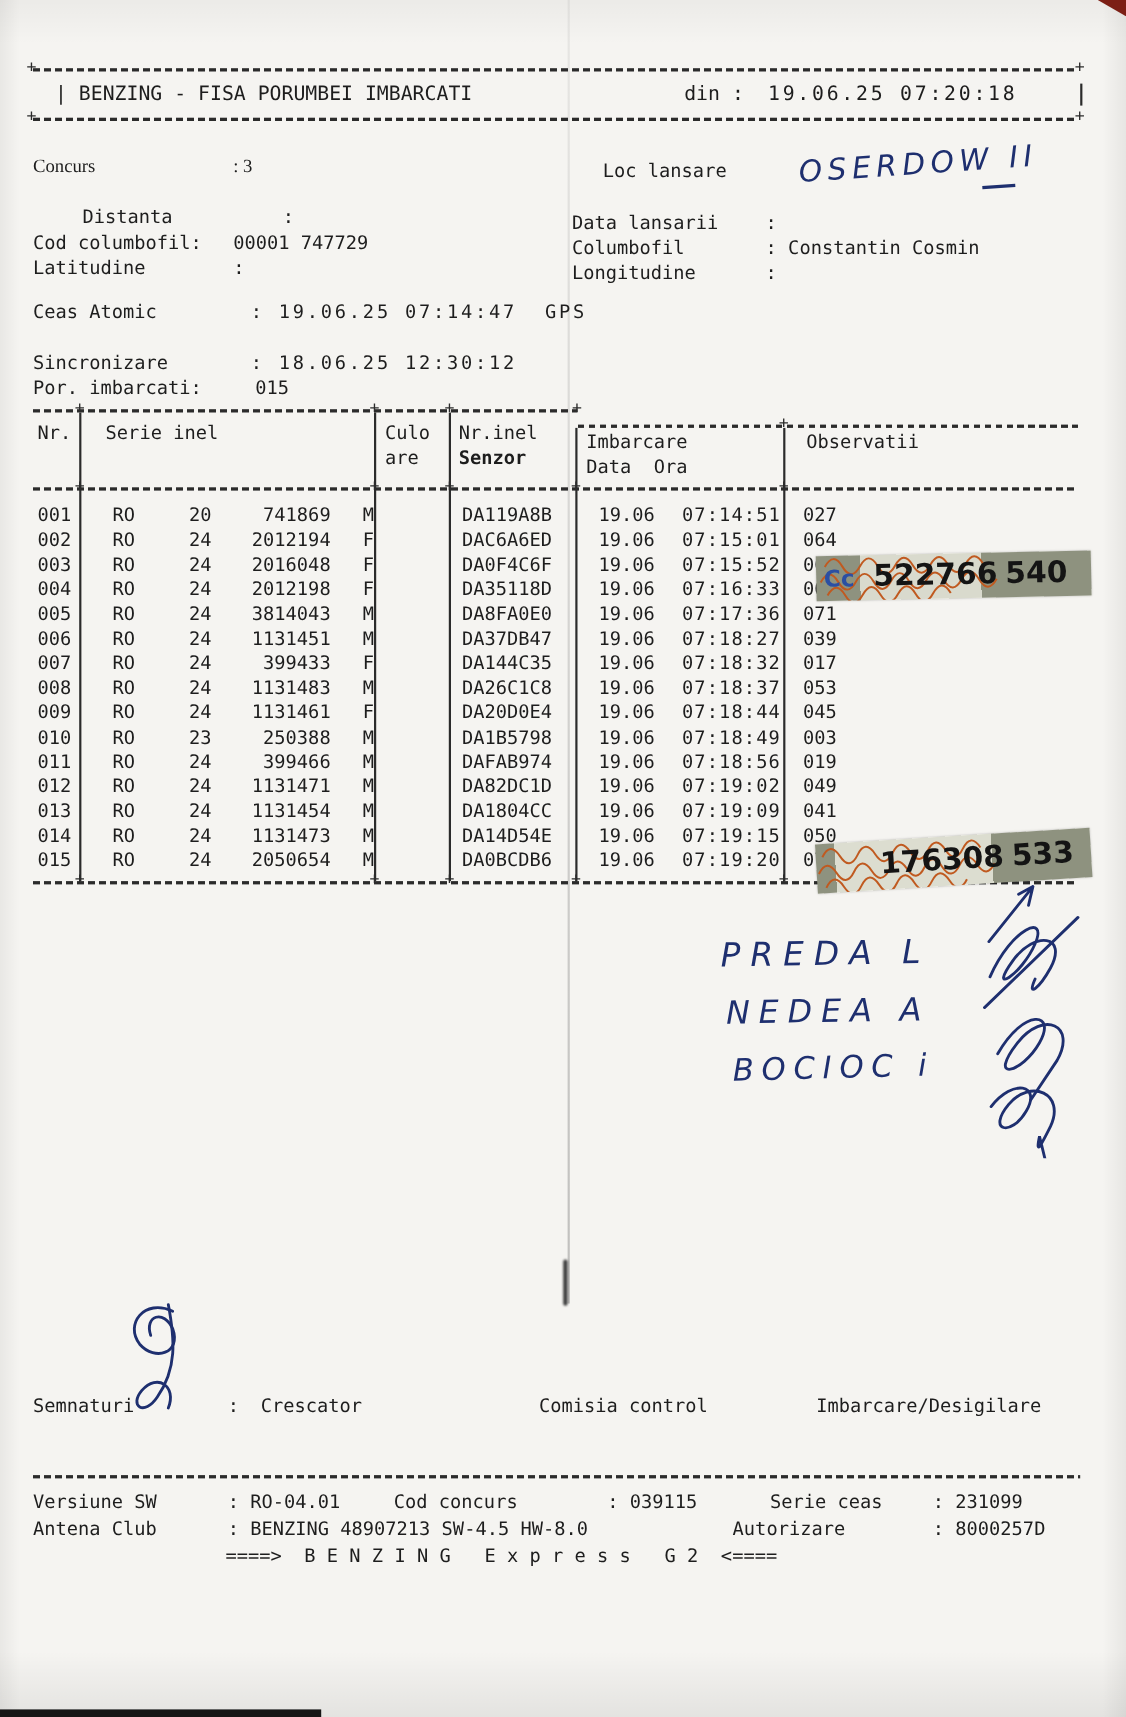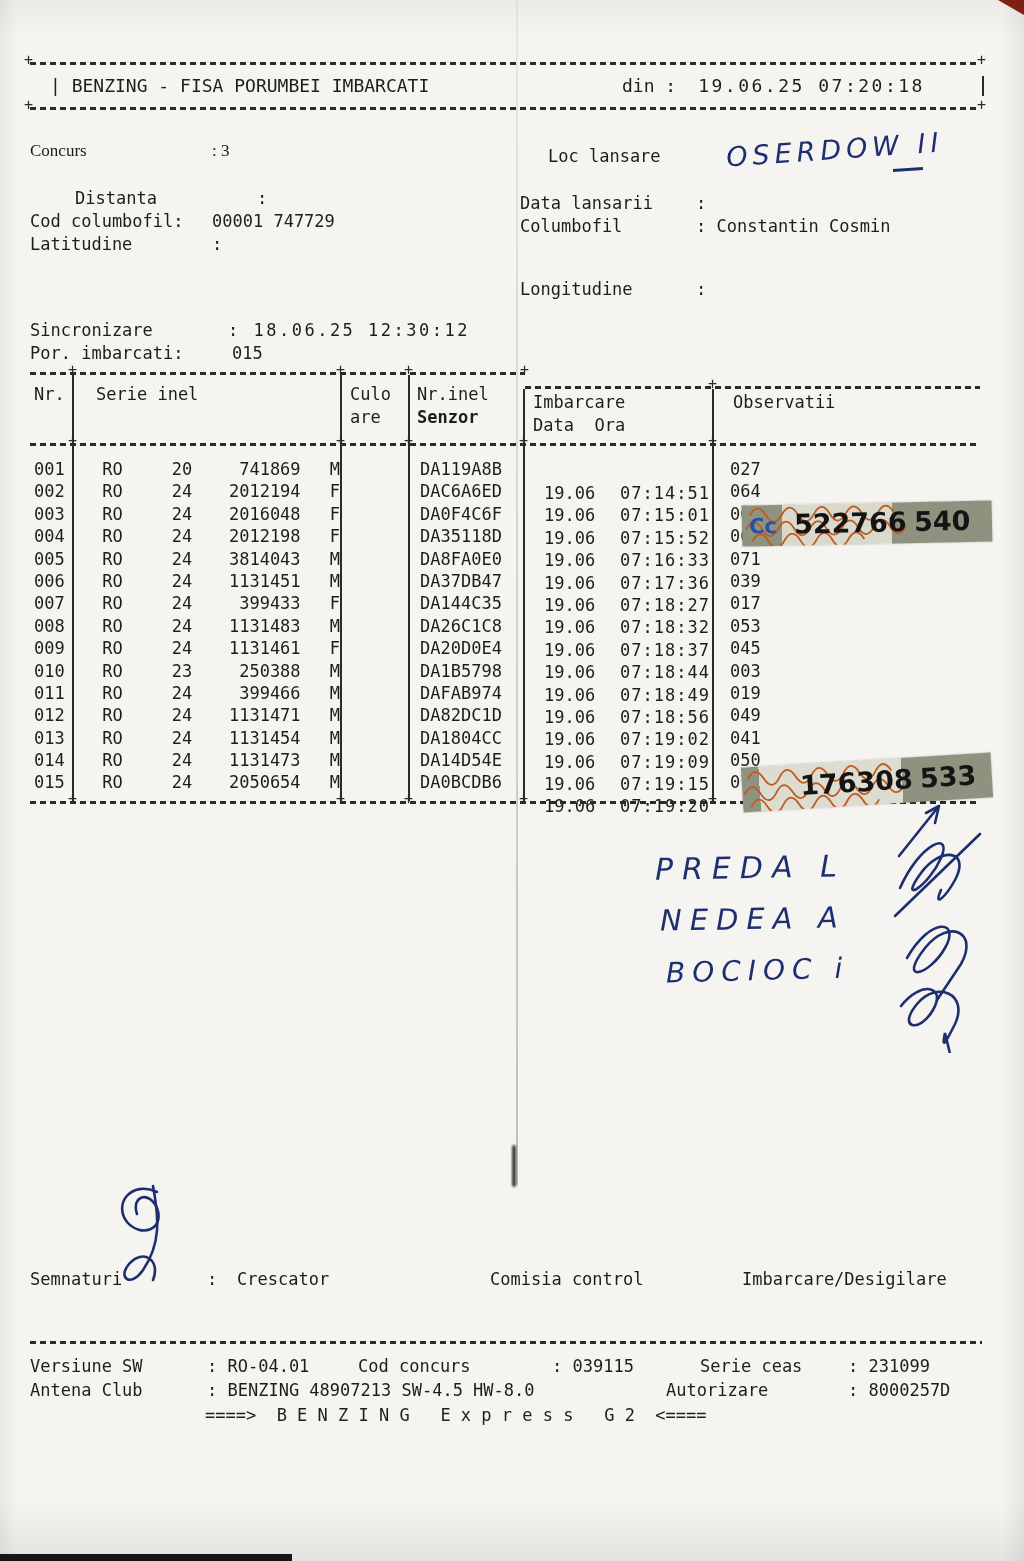--- a/index.html
+++ b/index.html
@@ -31,21 +31,21 @@
   
   .trow{display:flex;height:22.4px;line-height:22.4px;}
   .c-nr{width:42px;padding-left:4px;}
   .c-serie{width:268px;display:flex;}
   .sc-country{width:74px;text-align:center;}
   .sc-year{width:44px;text-align:right;}
   .sc-ring{width:110px;text-align:right;}
   .sc-sex{width:40px;text-align:right;padding-right:4px;}
   .c-culo{width:68px;}
   .c-senzor{width:115px;padding-left:8px;}
-  .c-imb{width:189px;display:flex;margin-top:24px;}
+  .c-imb{width:189px;display:flex;}
   .ic-date{width:76px;padding-left:9px;}
   .c-obs{flex:1;padding-left:6px;}
   
   .hand{font-family:"DejaVu Sans","Liberation Sans",sans-serif;font-style:italic;color:#1e2f6f;}
   
   .stamp{position:absolute;width:250px;height:41px;overflow:hidden;box-shadow:0 0 2px rgba(0,0,0,.25);}
   .stamp .num{position:absolute;font-family:"DejaVu Sans","Liberation Sans",sans-serif;font-weight:bold;font-size:27px;color:#141414;top:4px;}
   .stamp .pfx{position:absolute;font-family:"DejaVu Sans",sans-serif;font-weight:bold;font-size:21px;color:#2b4fa3;top:9px;left:7px;}
   .stamp svg{position:absolute;left:0;top:0;}
   .crease-v{position:absolute;left:516px;top:0;width:2px;height:1185px;background:linear-gradient(180deg,rgba(110,110,110,.10),rgba(70,70,70,.30));}
@@ -83,22 +83,23 @@
   <div class="abs" style="left:30px;top:141px;font-family:Liberation Serif, serif;"><span class="lbl" style="width:182px;">Concurs</span><span>: 3</span></div>
   <div class="abs" style="left:30px;top:188px;"><span class="lbl" style="width:182px;margin-left:45px;">Distanta</span><span>:</span></div>
   <div class="abs" style="left:30px;top:211px;"><span class="lbl" style="width:182px;">Cod columbofil:</span><span>00001 747729</span></div>
   <div class="abs" style="left:30px;top:234px;"><span class="lbl" style="width:182px;">Latitudine</span><span>:</span></div>
 
   <div class="abs" style="left:520px;top:146px;"><span class="lbl" style="width:176px;margin-left:28px;">Loc lansare</span><span>:</span></div>
   <div class="abs hand" style="left:726px;top:134px;font-size:27px;letter-spacing:5px;transform:rotate(-4deg);">OSERDOW II</div>
   <div class="abs" style="left:893px;top:168px;width:30px;height:2.5px;background:#1e2f6f;transform:rotate(-4deg);"></div>
   <div class="abs" style="left:520px;top:193px;"><span class="lbl" style="width:176px;">Data lansarii</span><span>:</span></div>
   <div class="abs" style="left:520px;top:216px;"><span class="lbl" style="width:176px;">Columbofil</span><span>: Constantin Cosmin</span></div>
-  <div class="abs" style="left:520px;top:239px;margin-top:40px;"><span class="lbl" style="width:176px;">Longitudine</span><span>:</span></div>
-
+  <div class="abs" style="left:520px;top:239px;"><span class="lbl" style="width:176px;">Longitudine</span><span>:</span></div>
+
+  <div class="abs" style="left:30px;top:274px;"><span class="lbl" style="width:198px;">Ceas Atomic</span><span class="ls2">: 19.06.25 07:14:47  GPS</span></div>
   <div class="abs" style="left:30px;top:320px;"><span class="lbl" style="width:198px;">Sincronizare</span><span class="ls2">: 18.06.25 12:30:12</span></div>
   <div class="abs" style="left:30px;top:343px;"><span class="lbl" style="width:202px;">Por. imbarcati:</span><span>015</span></div>
 
   <div class="dash" style="position:absolute;left:30px;top:372px;width:495px;">
     <span class="plus" style="left:38px;"></span>
       <span class="plus" style="left:306px;"></span>
       <span class="plus" style="left:374px;"></span>
       <span class="plus" style="right:-4px;"></span>
   </div>
   <div class="dash" style="position:absolute;left:525px;top:386px;width:455px;">

